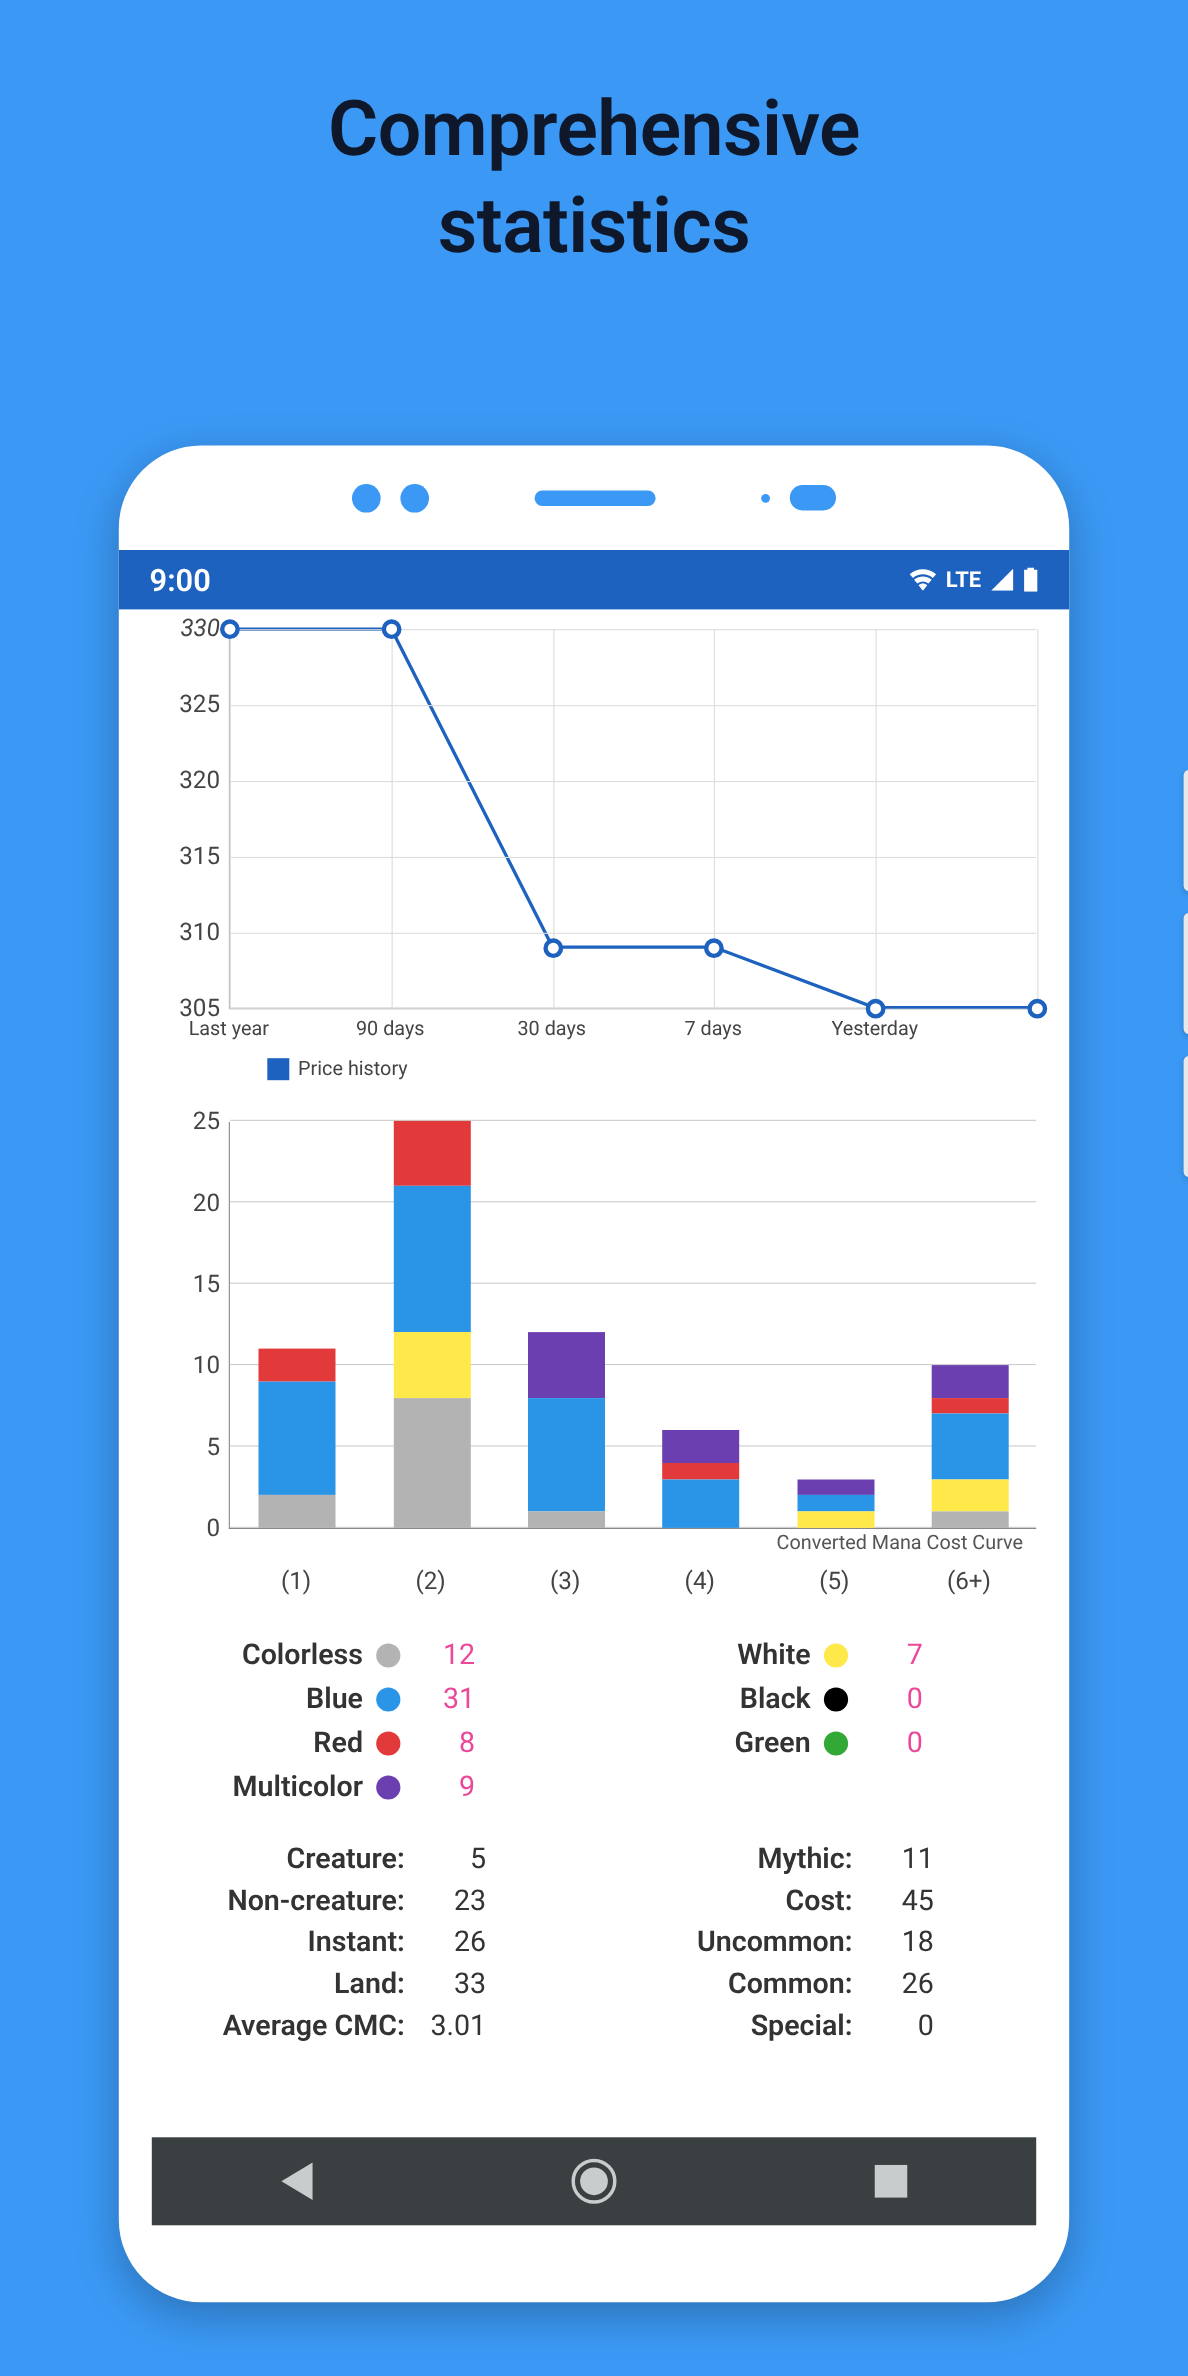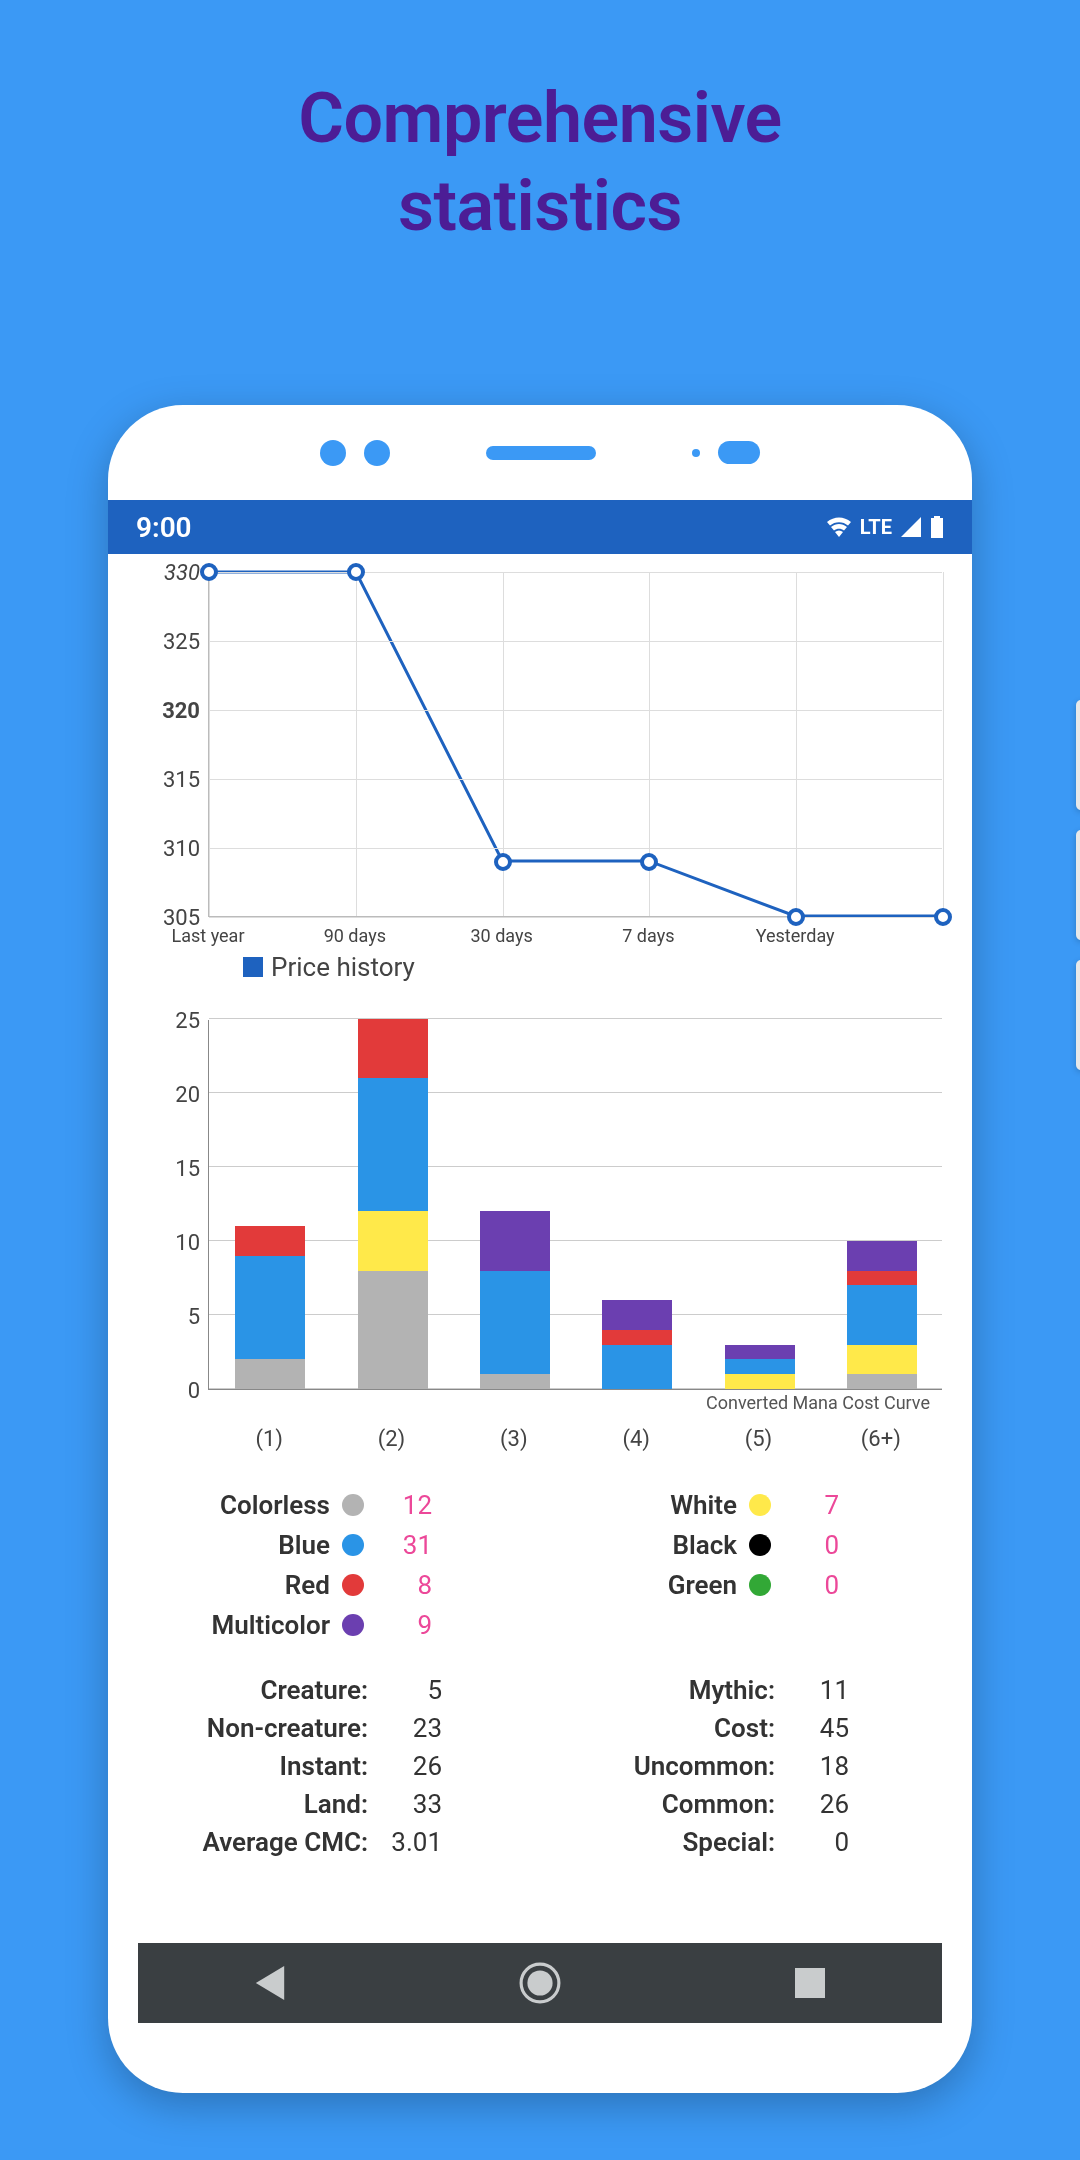--- a/index.html
+++ b/index.html
@@ -6,21 +6,21 @@
   body {
     width: 1080px;
     height: 2160px;
     background: #3b99f5;
     font-family: -apple-system, BlinkMacSystemFont, "Segoe UI", Roboto, Helvetica, Arial, sans-serif;
     overflow: hidden;
     position: relative;
   }
   .promo-title {
     text-align: center;
-    color: #4c1d95;
+    color: #0f172a;
     font-size: 70px;
     font-weight: 600;
     padding-top: 75px;
     line-height: 1.25;
     letter-spacing: -0.5px;
   }
   .phone {
     position: absolute;
     left: 108px;
     top: 405px;
@@ -97,21 +97,21 @@
     font-size: 18px;
     color: #444;
     text-align: center;
     transform: translateX(-50%);
     white-space: nowrap;
   }
   .line-legend {
     position: absolute;
     left: 115px;
     bottom: 5px;
-    font-size: 26px;
+    font-size: 18px;
     color: #444;
     display: flex;
     align-items: center;
     gap: 8px;
   }
   .leg-sq { width: 20px; height: 20px; background: #1e62bf; display: inline-block; }
   .pt {
     position: absolute;
     width: 18px; height: 18px;
     border-radius: 50%;
@@ -284,21 +284,21 @@
           <div class="pt" style="left: 587.2px; top: 345px;"></div>
           <div class="pt" style="left: 734px; top: 345px;"></div>
         </div>
       <div class="line-legend">
         <span class="leg-sq"></span>
         <span>Price history</span>
       </div>
     <div class="y-label" style="top: 355px;">305</div>
         <div class="y-label" style="top: 286px;">310</div>
         <div class="y-label" style="top: 217px;">315</div>
-        <div class="y-label" style="top: 148px; font-weight: bold;">320</div>
+        <div class="y-label" style="top: 148px;">320</div>
         <div class="y-label" style="top: 79px;">325</div>
         <div class="y-label" style="top: 10px; font-style: italic;">330</div>
         <div class="x-label" style="left: 80px; top: 363px;">Last year</div>
         <div class="x-label" style="left: 226.8px; top: 363px;">90 days</div>
         <div class="x-label" style="left: 373.6px; top: 363px;">30 days</div>
         <div class="x-label" style="left: 520.4px; top: 363px;">7 days</div>
         <div class="x-label" style="left: 667.2px; top: 363px;">Yesterday</div>
       </div>
 
     <div class="bar-chart">

